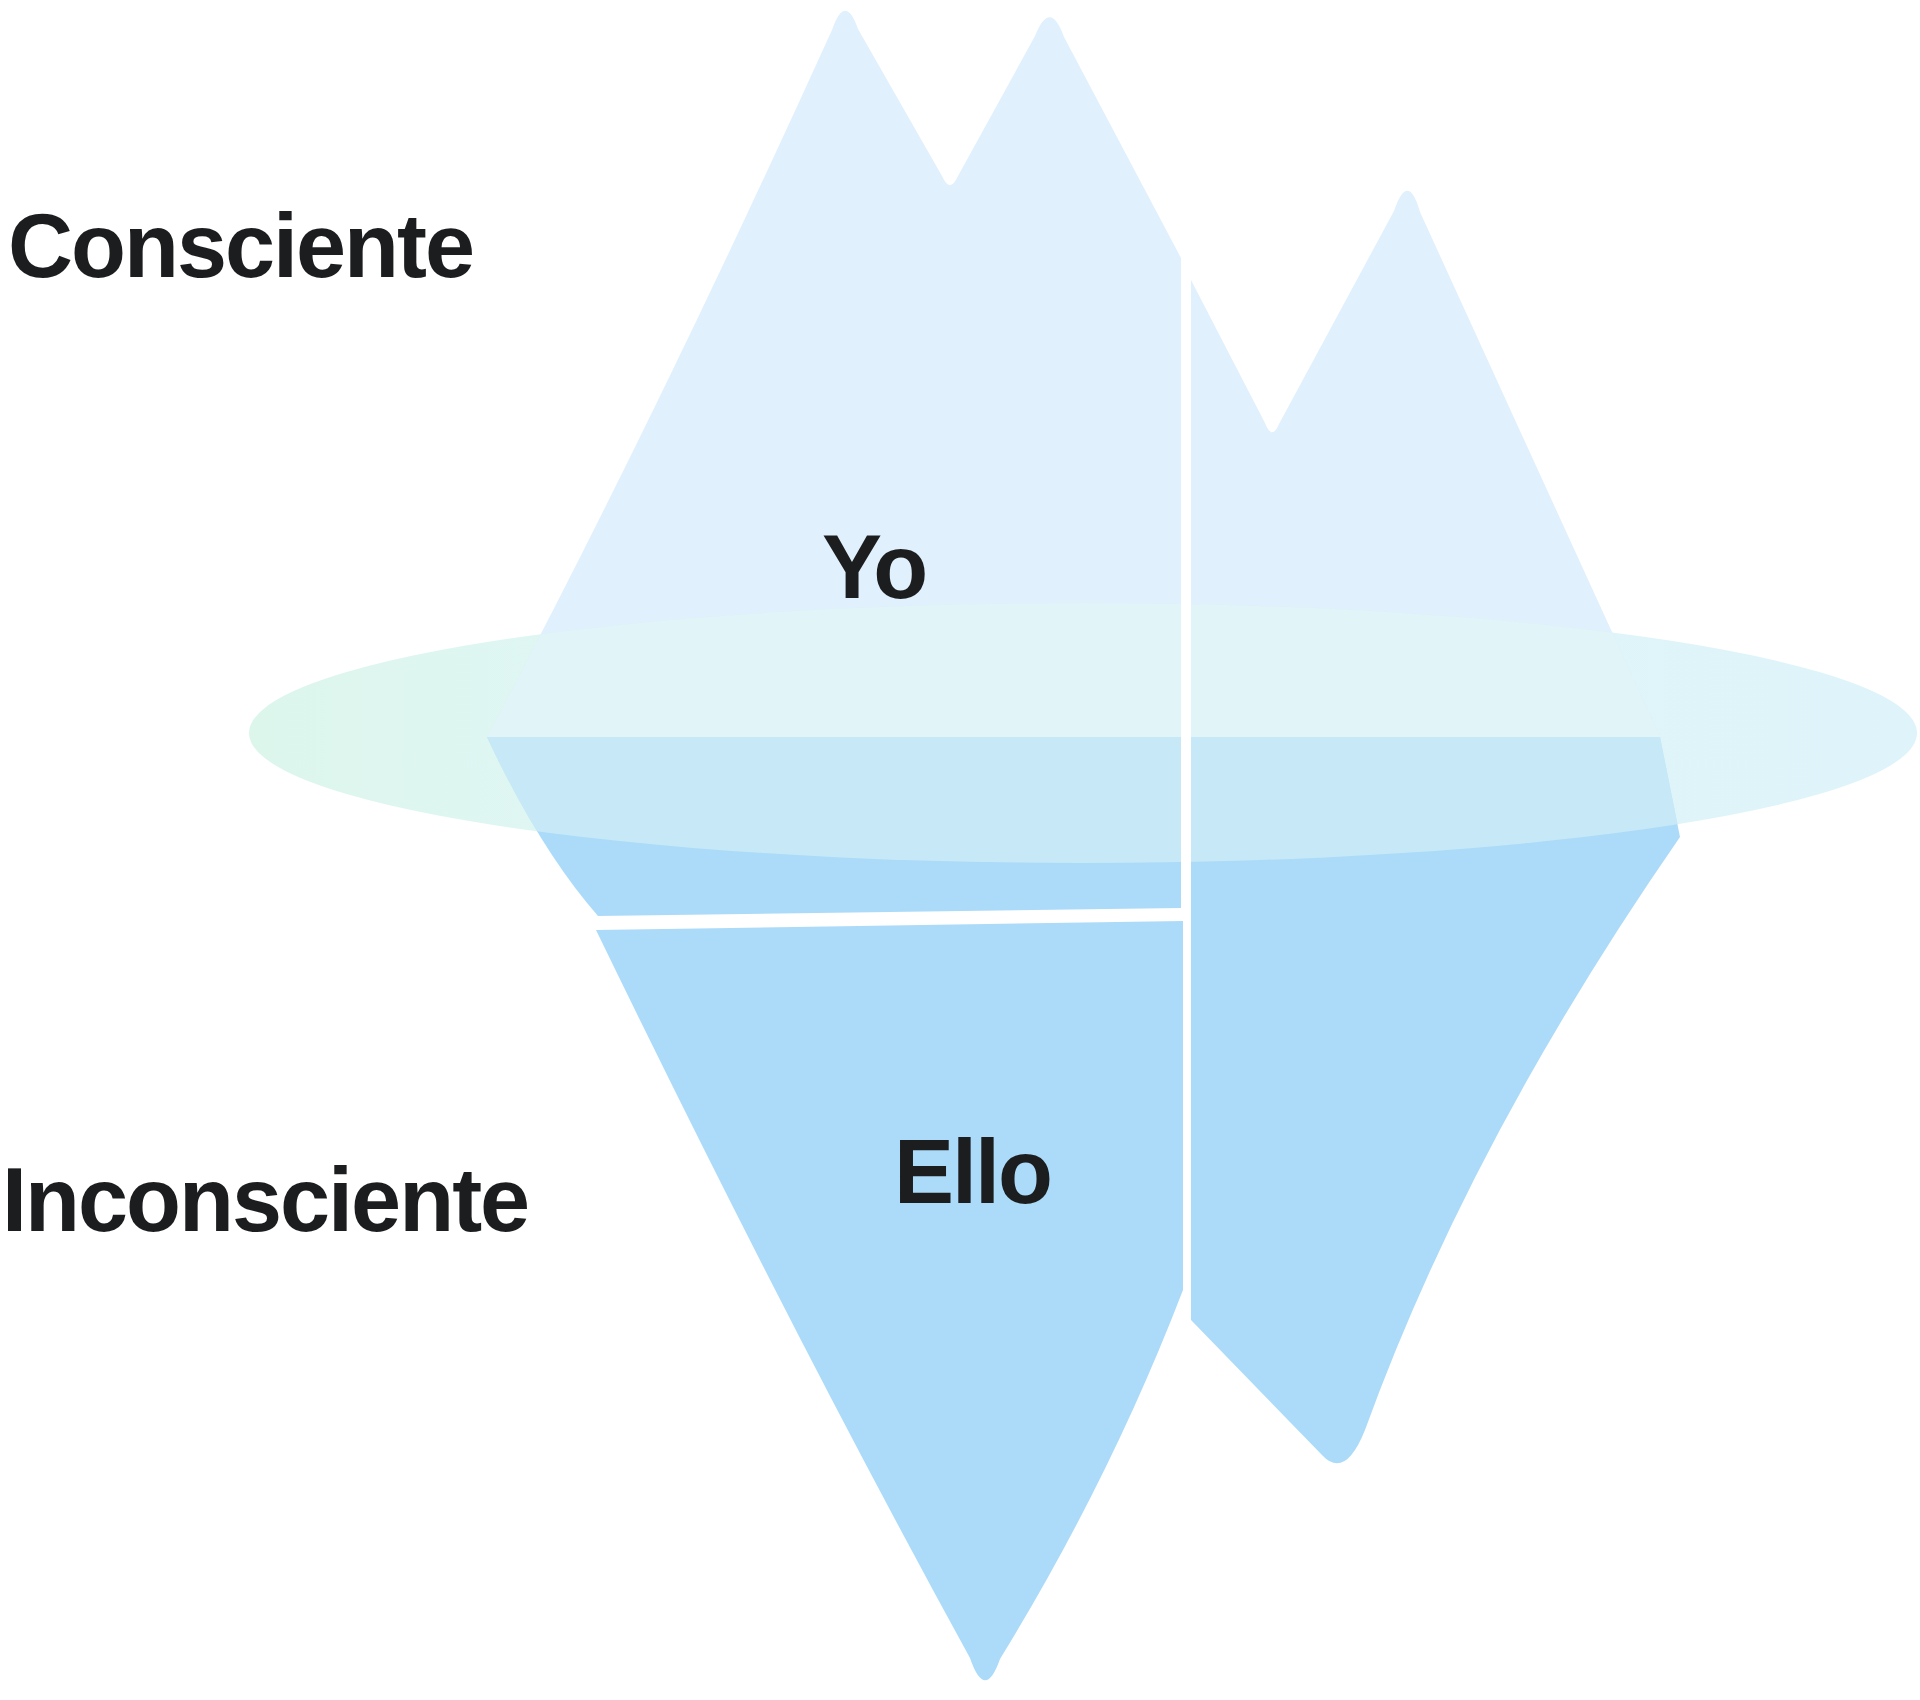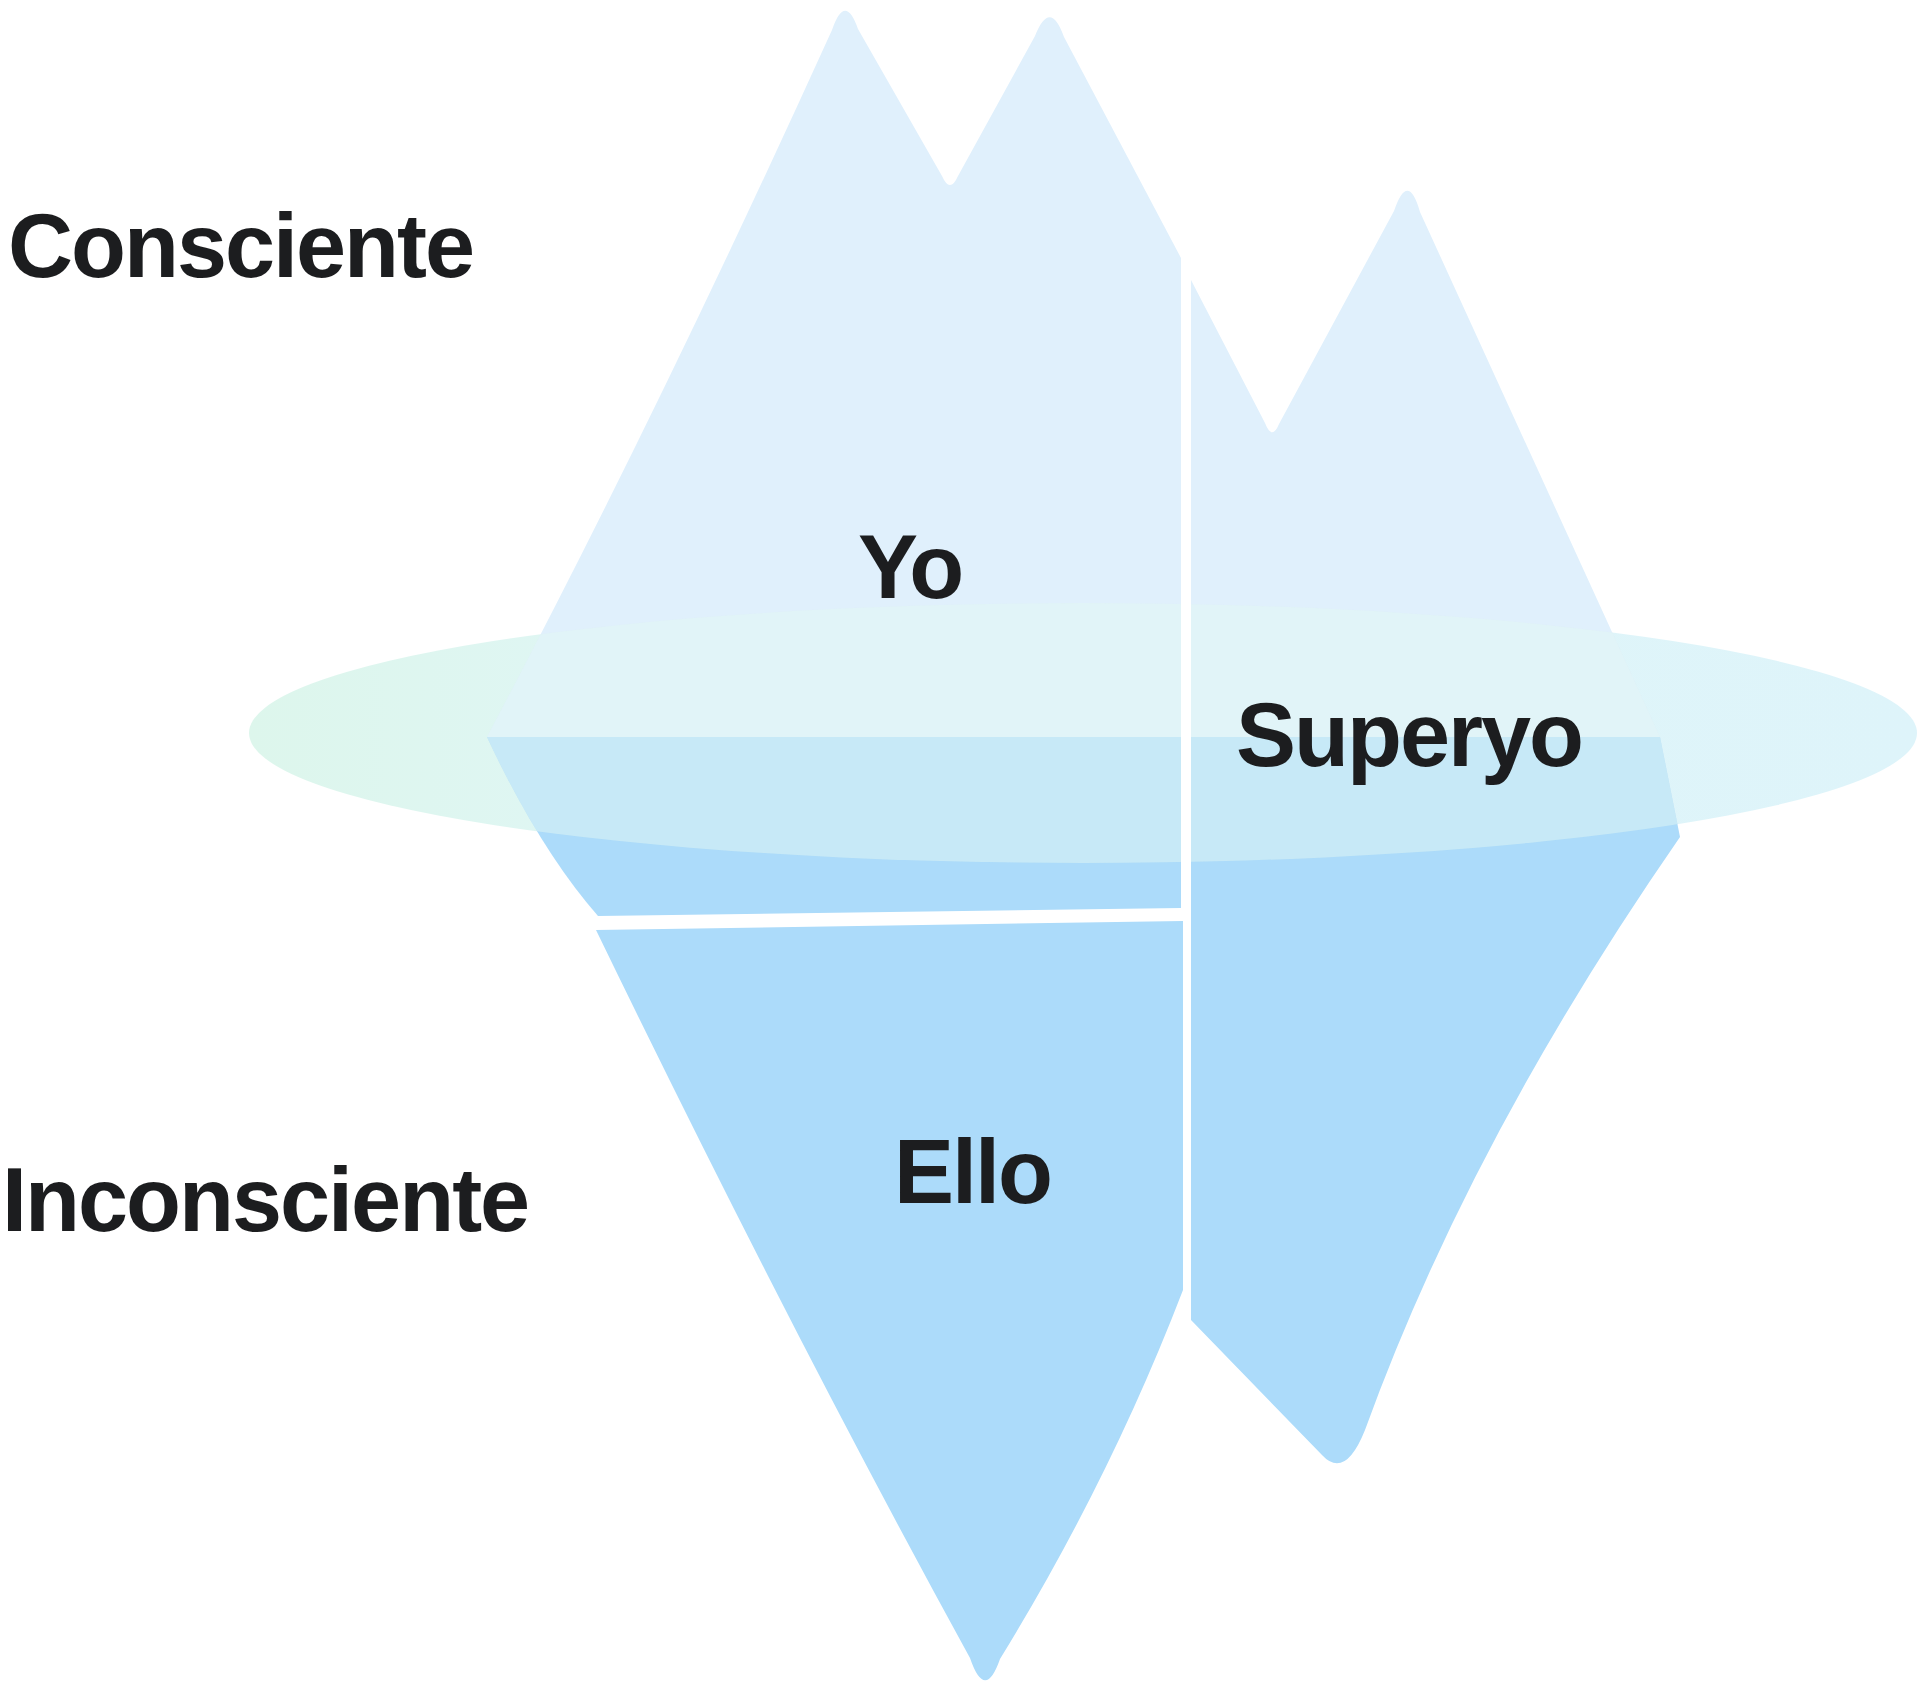--- a/index.html
+++ b/index.html
@@ -65,17 +65,16 @@
 
     <path d="M 1191 280 L 1265 423 Q 1272 441 1279 424 L 1394 211 Q 1408 170 1420 212 L 1660 737 L 1191 737 Z" fill="#e0f0fc"></path>
 
     <path d="M 1191 737 L 1660 737 L 1680 837 Q 1470 1140 1365 1430 Q 1345 1480 1322 1455 L 1191 1320 Z" fill="#acdbfa"></path>
 
     <ellipse cx="1083" cy="733" rx="834" ry="130" clip-path="url(#bergClip)" fill="rgba(225,248,244,0.5)"></ellipse>
   </svg>
 
   <div class="label" style="left: 8px; top: 201px; color: rgb(28, 29, 31);">Consciente</div>
   <div class="label" style="left: 2px; top: 1155px; color: rgb(28, 29, 31);">Inconsciente</div>
-  <div class="label" style="left: 822px; top: 522px; color: rgb(28, 29, 31); margin-left: 36px;">Yo</div>
-  <div class="label" style="left: 1236px; top: 690px; color: rgb(28, 29, 31);">Superyo</div>
+  <div class="label" style="left: 822px; top: 522px; color: rgb(28, 29, 31);">Yo</div>
   <div class="label" style="left: 894px; top: 1127px; color: rgb(28, 29, 31); text-align: center;">Ello</div>
 
 </div>
 
 </body></html>

